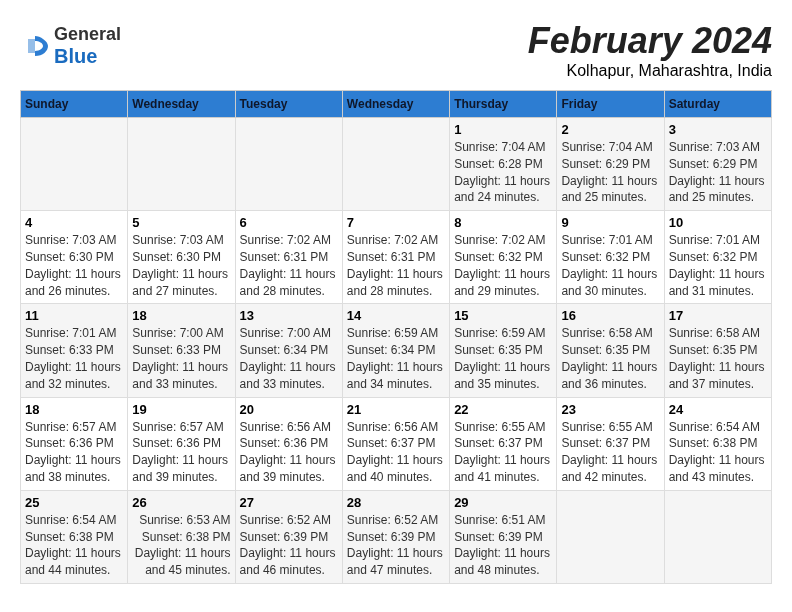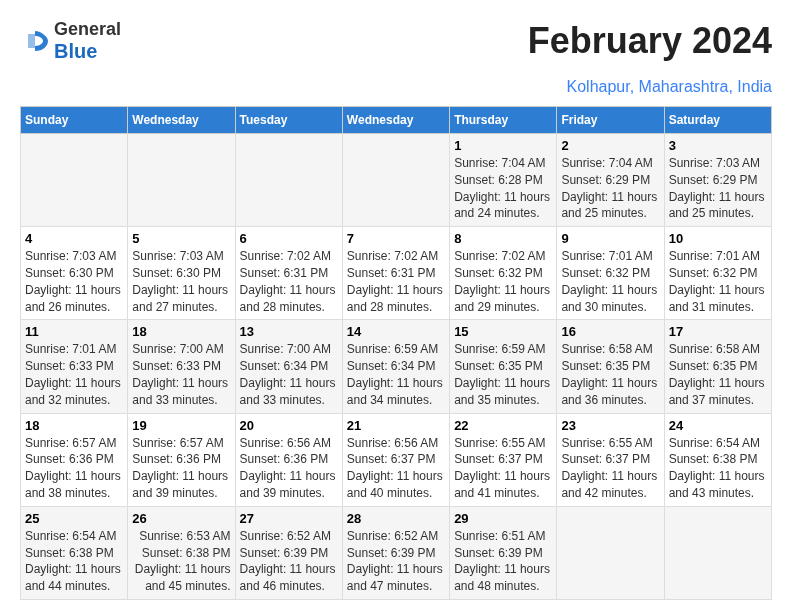--- a/index.html
+++ b/index.html
@@ -12,20 +12,21 @@
     }
     .header {
       display: flex;
       justify-content: space-between;
       align-items: flex-start;
       margin-bottom: 10px;
     }
     .logo {
       display: flex;
       align-items: center;
+      margin-top: 5px;
     }
     .logo-text {
       display: flex;
       flex-direction: column;
       line-height: 1.1;
     }
     .logo-general {
       font-size: 18px;
       font-weight: bold;
       color: #333;
@@ -40,34 +41,34 @@
       height: 30px;
       margin-right: 4px;
     }
     .title-block {
       text-align: right;
     }
     .main-title {
       font-size: 36px;
       font-weight: bold;
       color: #222;
+      font-style: italic;
     }
     .subtitle {
       font-size: 16px;
-      color: #3b82f6;
-      margin-top: 16px;
+      color: #000000;
     }
     table {
       width: 100%;
       border-collapse: collapse;
       font-size: 11px;
     }
     thead tr th {
       background-color: #2d7dd2;
-      color: #ffffff;
+      color: #0f172a;
       padding: 6px 4px;
       text-align: left;
       font-size: 12px;
       border: 1px solid #ccc;
     }
     tbody tr td {
       vertical-align: top;
       padding: 4px 4px;
       border: 1px solid #ddd;
       min-height: 80px;

